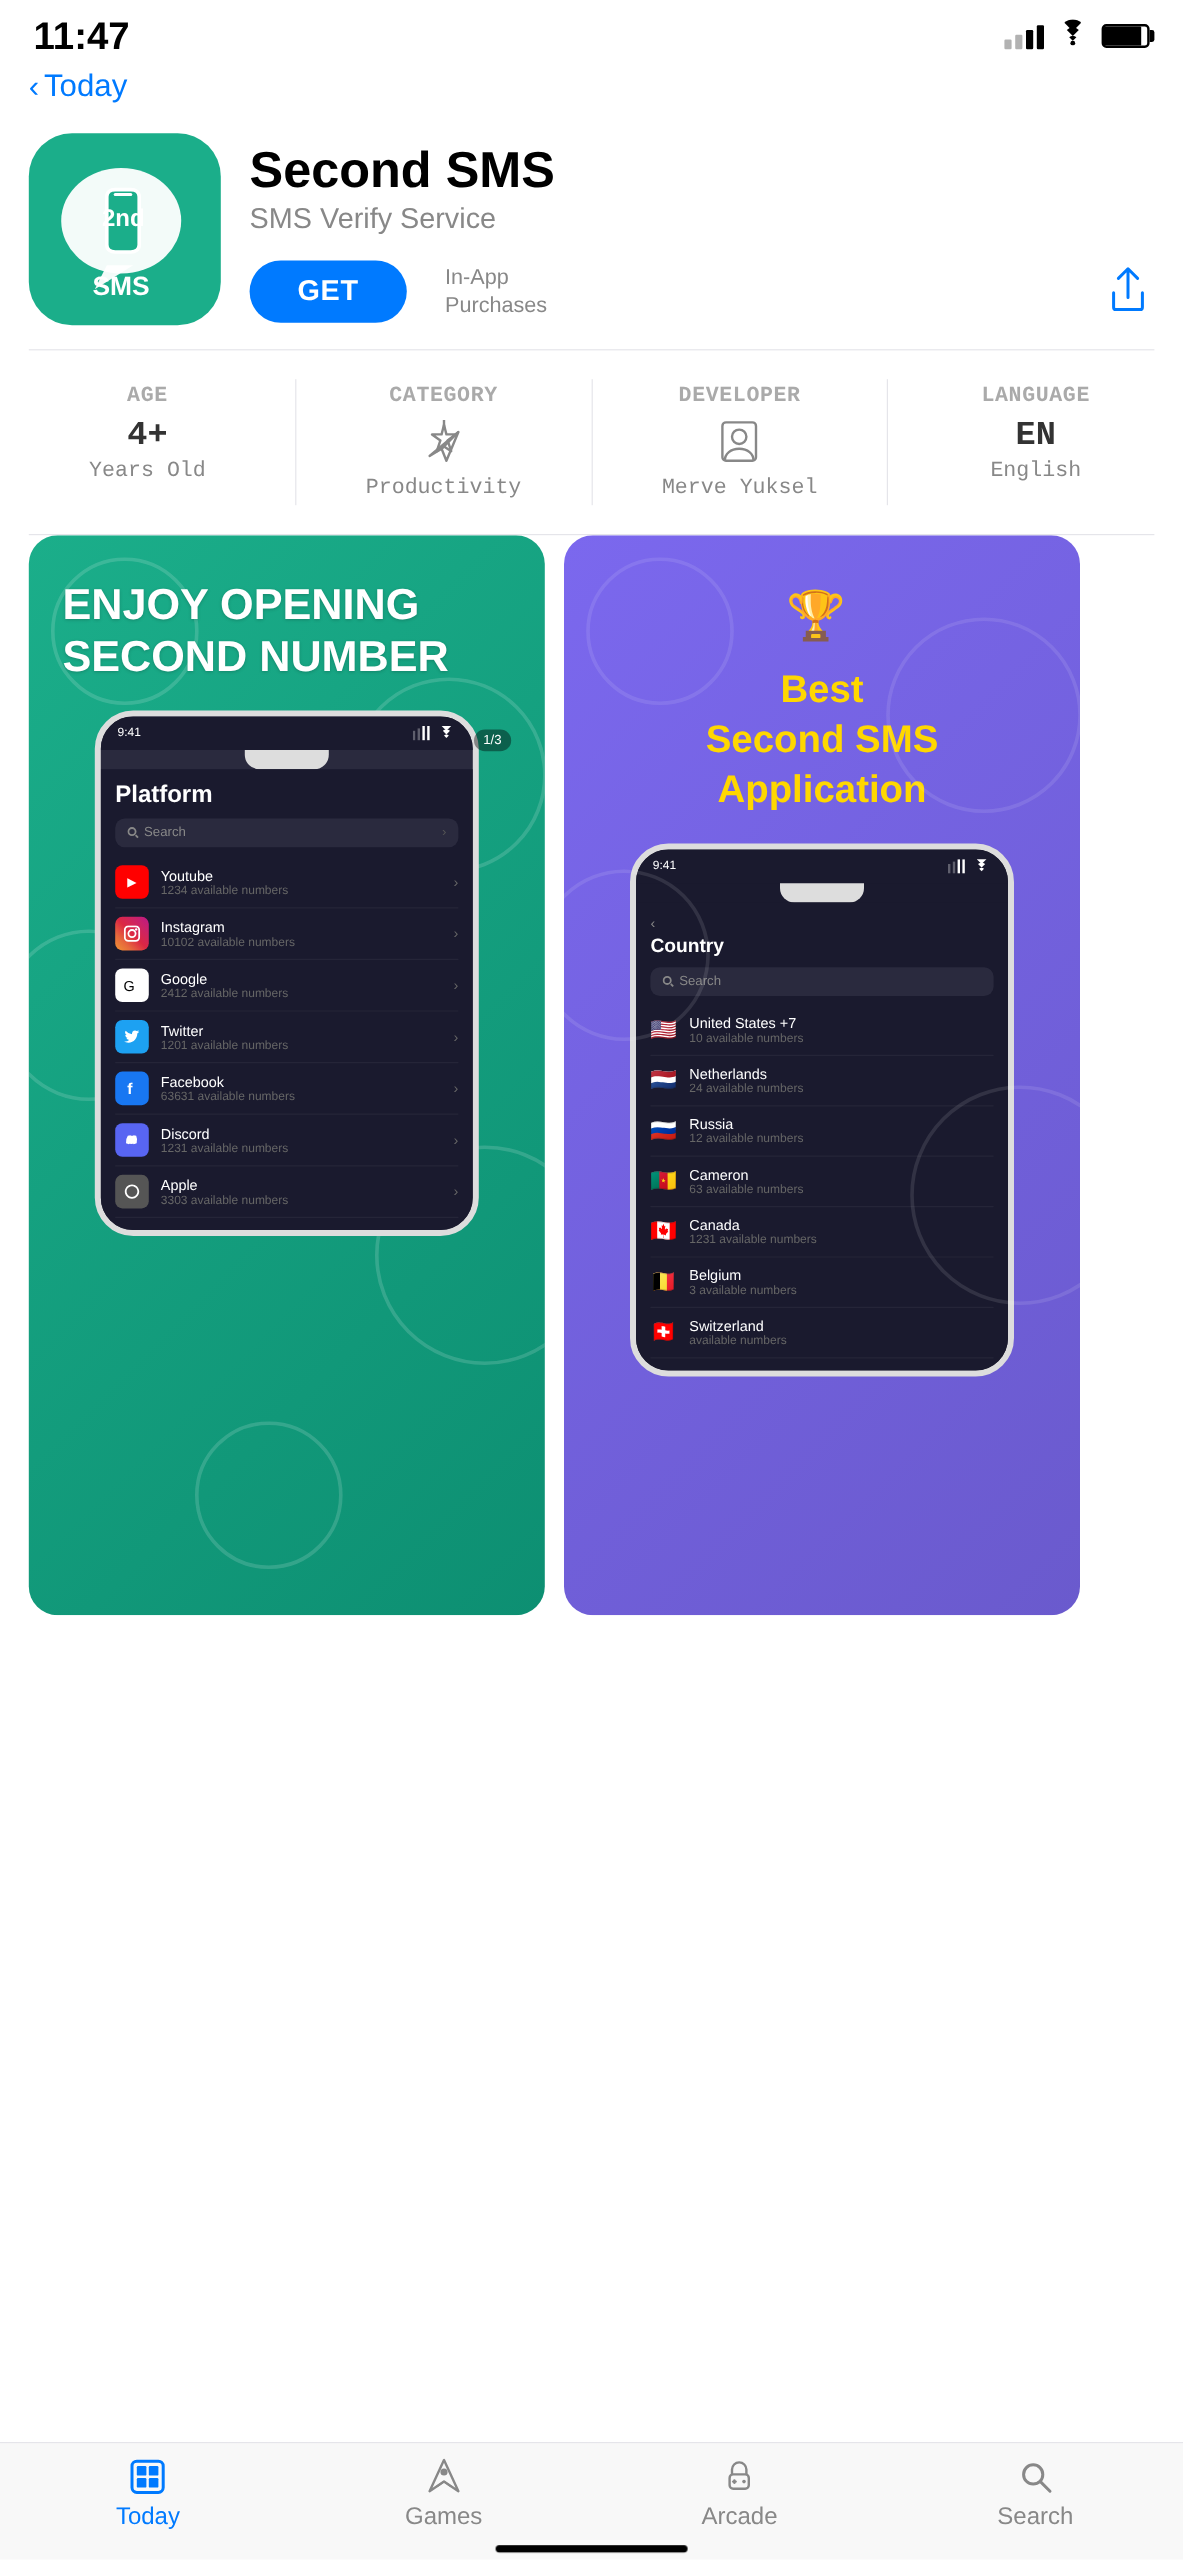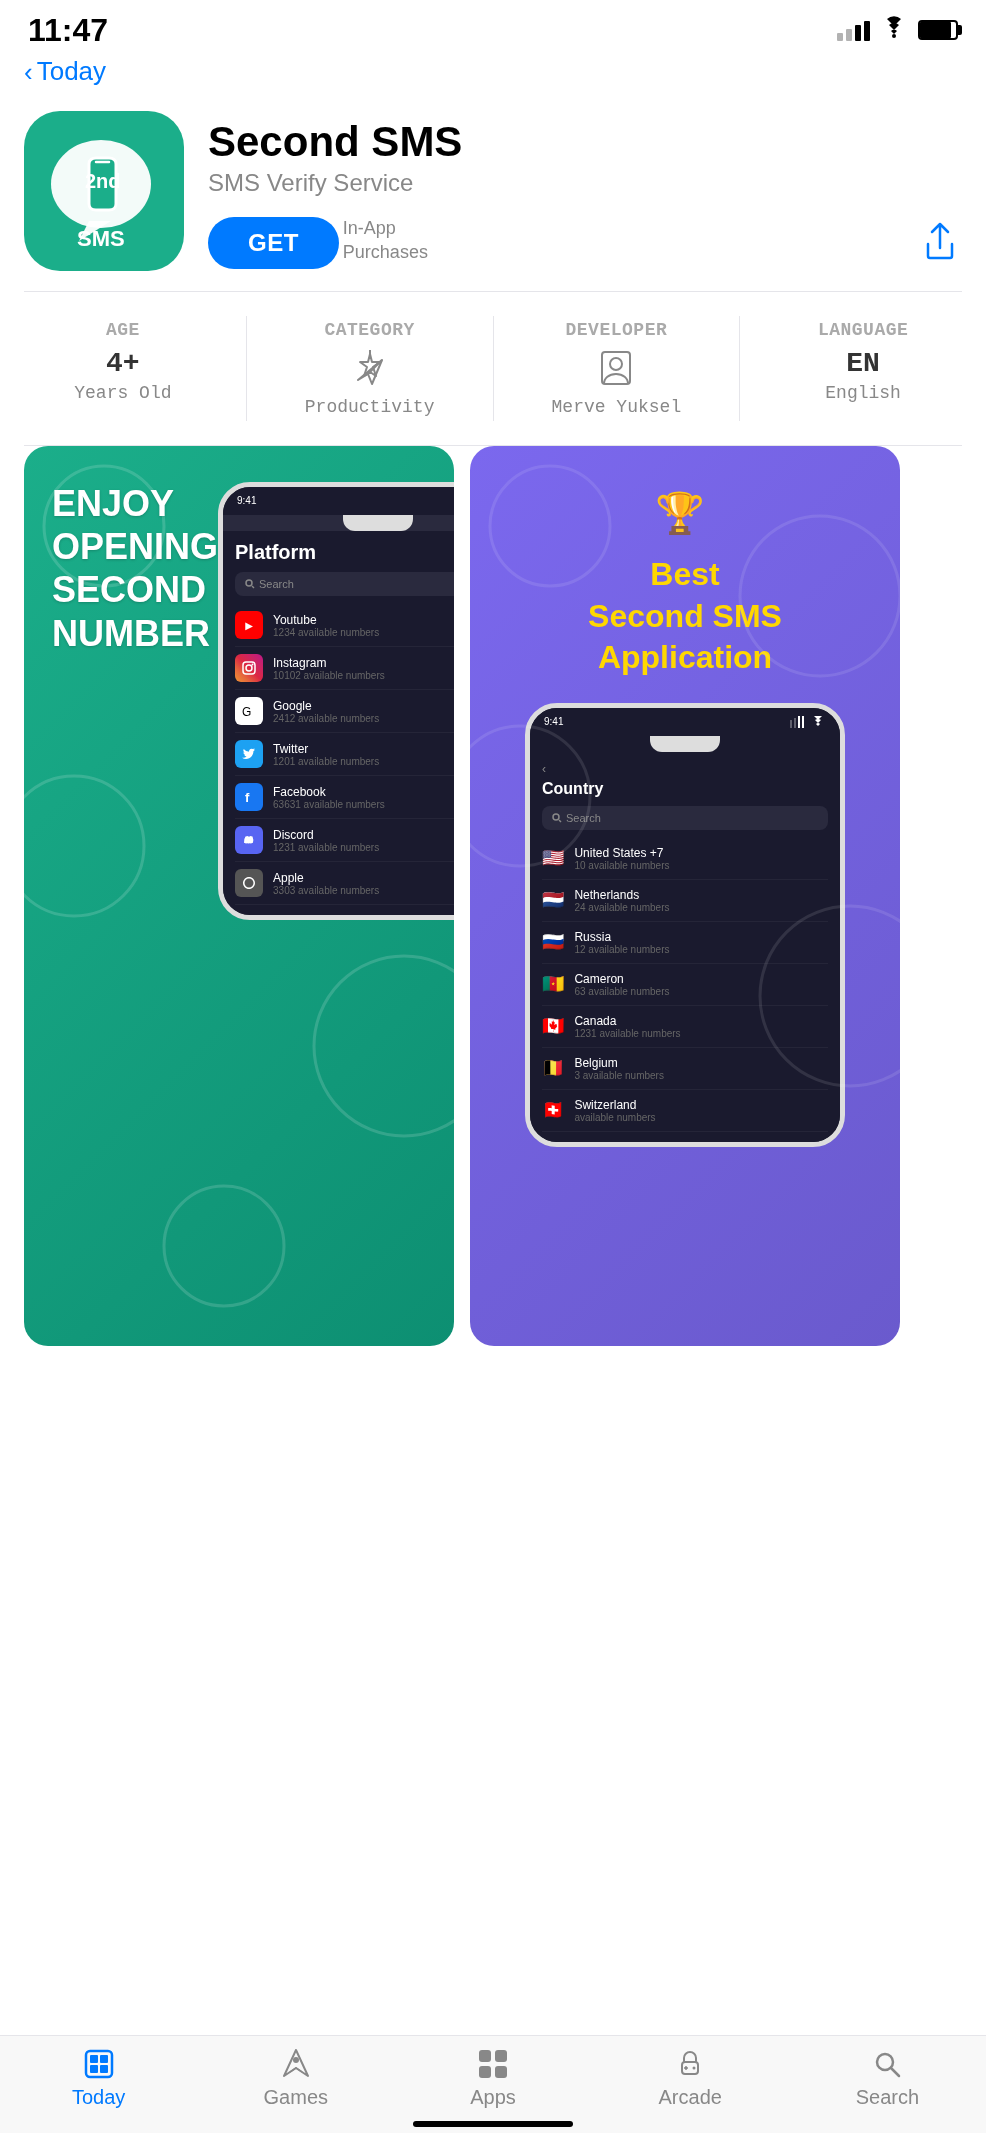--- a/index.html
+++ b/index.html
@@ -119,21 +119,22 @@
       line-height: 1.1;
     }
     .app-subtitle {
       font-size: 24px;
       color: #888;
       margin-top: 4px;
       margin-bottom: 20px;
     }
     .app-actions {
       display: flex;
-      gap: 4px;
+      align-items: center;
+      gap: 32px;
     }
     .get-button {
       background: #007AFF;
       color: #fff;
       border: none;
       border-radius: 30px;
       padding: 12px 40px;
       font-size: 24px;
       font-weight: 700;
       cursor: pointer;
@@ -213,20 +214,21 @@
       border-radius: 24px;
       overflow: hidden;
       flex-shrink: 0;
     }
     .screenshot-card-1 {
       width: 430px;
       height: 900px;
       background: linear-gradient(135deg, #1BAE8A 0%, #0d8f72 100%);
       position: relative;
       display: flex;
+      flex-direction: column;
       padding: 36px 28px;
     }
     .screenshot-card-2 {
       width: 430px;
       height: 900px;
       background: linear-gradient(135deg, #7B68EE 0%, #6A5ACD 100%);
       position: relative;
       display: flex;
       flex-direction: column;
       padding: 36px 28px;
@@ -714,29 +716,20 @@
   <div class="tab-item">
     <svg width="32" height="32" viewBox="0 0 32 32">
       <path d="M16 2L4 28l12-8 12 8L16 2z" fill="none" stroke="#888" stroke-width="2" stroke-linejoin="round"></path>
       <circle cx="16" cy="12" r="3" fill="#888"></circle>
       <path d="M10 24l6-4 6 4" fill="none" stroke="#888" stroke-width="1.5"></path>
     </svg>
     <span class="tab-label">Games</span>
   </div>
   <div class="tab-item">
     <svg width="32" height="32" viewBox="0 0 32 32">
-      <rect x="2" y="2" width="12" height="12" rx="3" fill="#888"></rect>
-      <rect x="18" y="2" width="12" height="12" rx="3" fill="#888"></rect>
-      <rect x="2" y="18" width="12" height="12" rx="3" fill="#888"></rect>
-      <rect x="18" y="18" width="12" height="12" rx="3" fill="#888"></rect>
-    </svg>
-    <span class="tab-label">Apps</span>
-  </div>
-  <div class="tab-item">
-    <svg width="32" height="32" viewBox="0 0 32 32">
       <rect x="8" y="14" width="16" height="12" rx="3" fill="none" stroke="#888" stroke-width="2"></rect>
       <line x1="11" y1="20" x2="13" y2="20" stroke="#888" stroke-width="2" stroke-linecap="round"></line>
       <line x1="12" y1="19" x2="12" y2="21" stroke="#888" stroke-width="2" stroke-linecap="round"></line>
       <circle cx="20" cy="20" r="1.5" fill="#888"></circle>
       <path d="M10 14V10a6 6 0 0112 0v4" fill="none" stroke="#888" stroke-width="2"></path>
     </svg>
     <span class="tab-label">Arcade</span>
   </div>
   <div class="tab-item">
     <svg width="32" height="32" viewBox="0 0 32 32">

